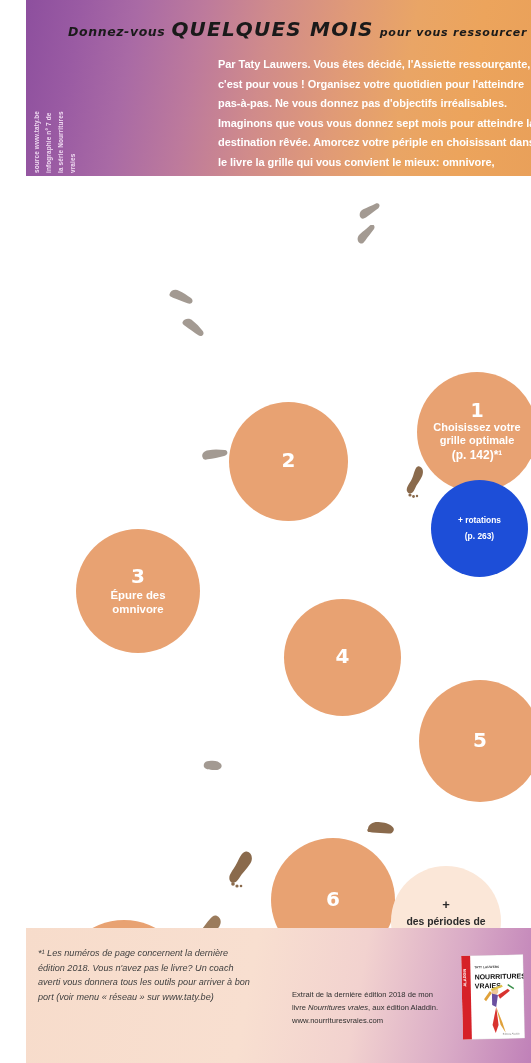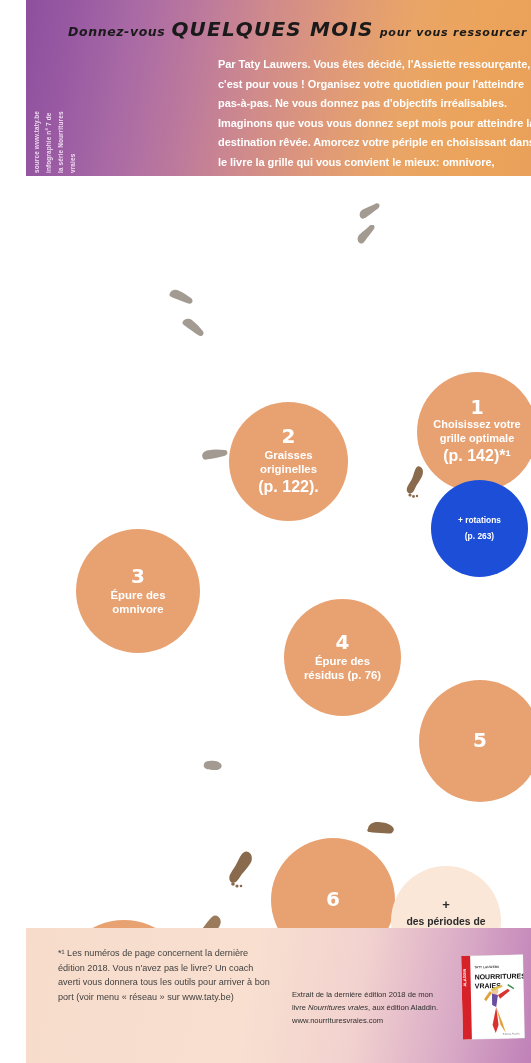--- a/index.html
+++ b/index.html
@@ -65,21 +65,21 @@
   }
   .circ .num{
     font-family:"DejaVu Sans", sans-serif;
     font-weight:bold;font-size:20px;line-height:1;
     margin-bottom:3px;color:#fff;
   }
   .circ .lbl{
     font-weight:bold;font-size:11.4px;line-height:1.22;
     padding:0 9px;color:#fff;
   }
-  .circ .lbl .pg{font-size:16px;}
+  .circ .lbl .pg{font-size:12px;}
 
   .circ-alt{
     background:#1d4ed8;color:#fff;
   }
   .circ-alt .lbl{font-size:8.4px;line-height:1.9;font-weight:bold;}
 
   .circ-light{
     background:#fbe7d8;color:#2b2b2b;
   }
   .circ-light .plus{font-size:13px;font-weight:bold;line-height:1;margin-bottom:4px;color:#2b2b2b;}
@@ -102,23 +102,24 @@
   .fp{position:absolute;}
   .fp svg{display:block;}
 
   
   .footer{position:absolute;left:0;top:928px;width:531px;height:135px;}
   .footer .fgrad{
     position:absolute;left:0;top:0;width:531px;height:135px;
     background:linear-gradient(100deg,#f7dccb 0%,#f8dfd0 42%,#f2d2cf 62%,#d9aac6 80%,#b874b4 100%);
   }
   .foot-left{
-    position:absolute;left:32px;top:18px;width:216px;
+    position:absolute;left:12px;top:18px;width:216px;
     color:#3f3f3f;font-size:9.1px;line-height:1.62;
     font-family:"Liberation Sans", sans-serif;
+    font-style:italic;
   }
   .foot-right{
     position:absolute;left:266px;top:60px;width:160px;
     color:#2e2e2e;font-size:7.6px;line-height:1.72;
   }
   .foot-right .it{font-style:italic;}
   .book{
     position:absolute;left:436px;top:955px;width:62px;height:84px;
     transform:rotate(-1.2deg);
   }
@@ -237,37 +238,29 @@
 
     <div class="circ circ-alt" id="crot">
       <span class="lbl">
         <span>+ rotations</span><br>
         <span>(p. 263)</span>
       </span>
     </div>
 
     <div class="circ" id="c2">
       <span class="num">2</span>
-      <span class="lbl">
-        <span>Graisses originelles</span><br>
-        <span class="pg">(p. 122).</span>
-      </span>
     </div>
 
     <div class="circ" id="c3">
       <span class="num">3</span>
       <span class="lbl">Épure des omnivore</span>
     </div>
 
     <div class="circ" id="c4">
       <span class="num">4</span>
-      <span class="lbl">
-        <span>Épure des</span><br>
-        <span>résidus (p. 76)</span>
-      </span>
     </div>
 
     <div class="circ" id="c5">
       <span class="num">5</span>
     </div>
 
     <div class="circ" id="c6">
       <span class="num">6</span>
     </div>
 

